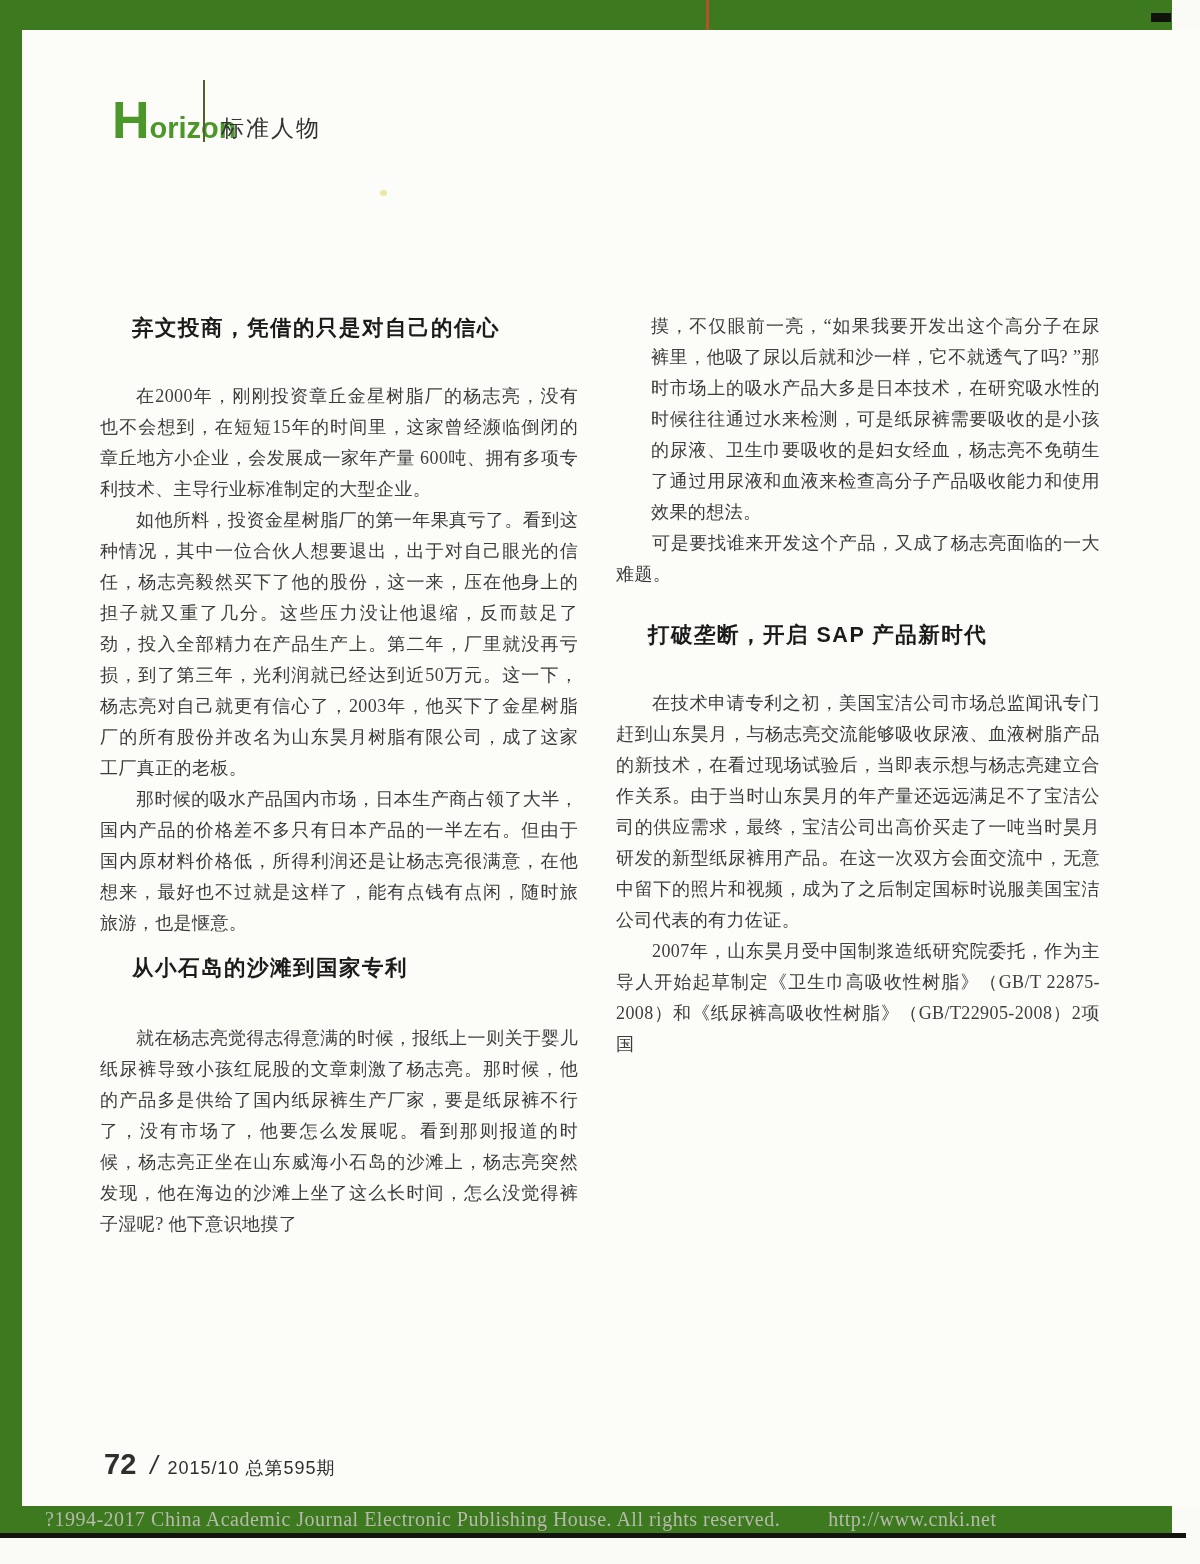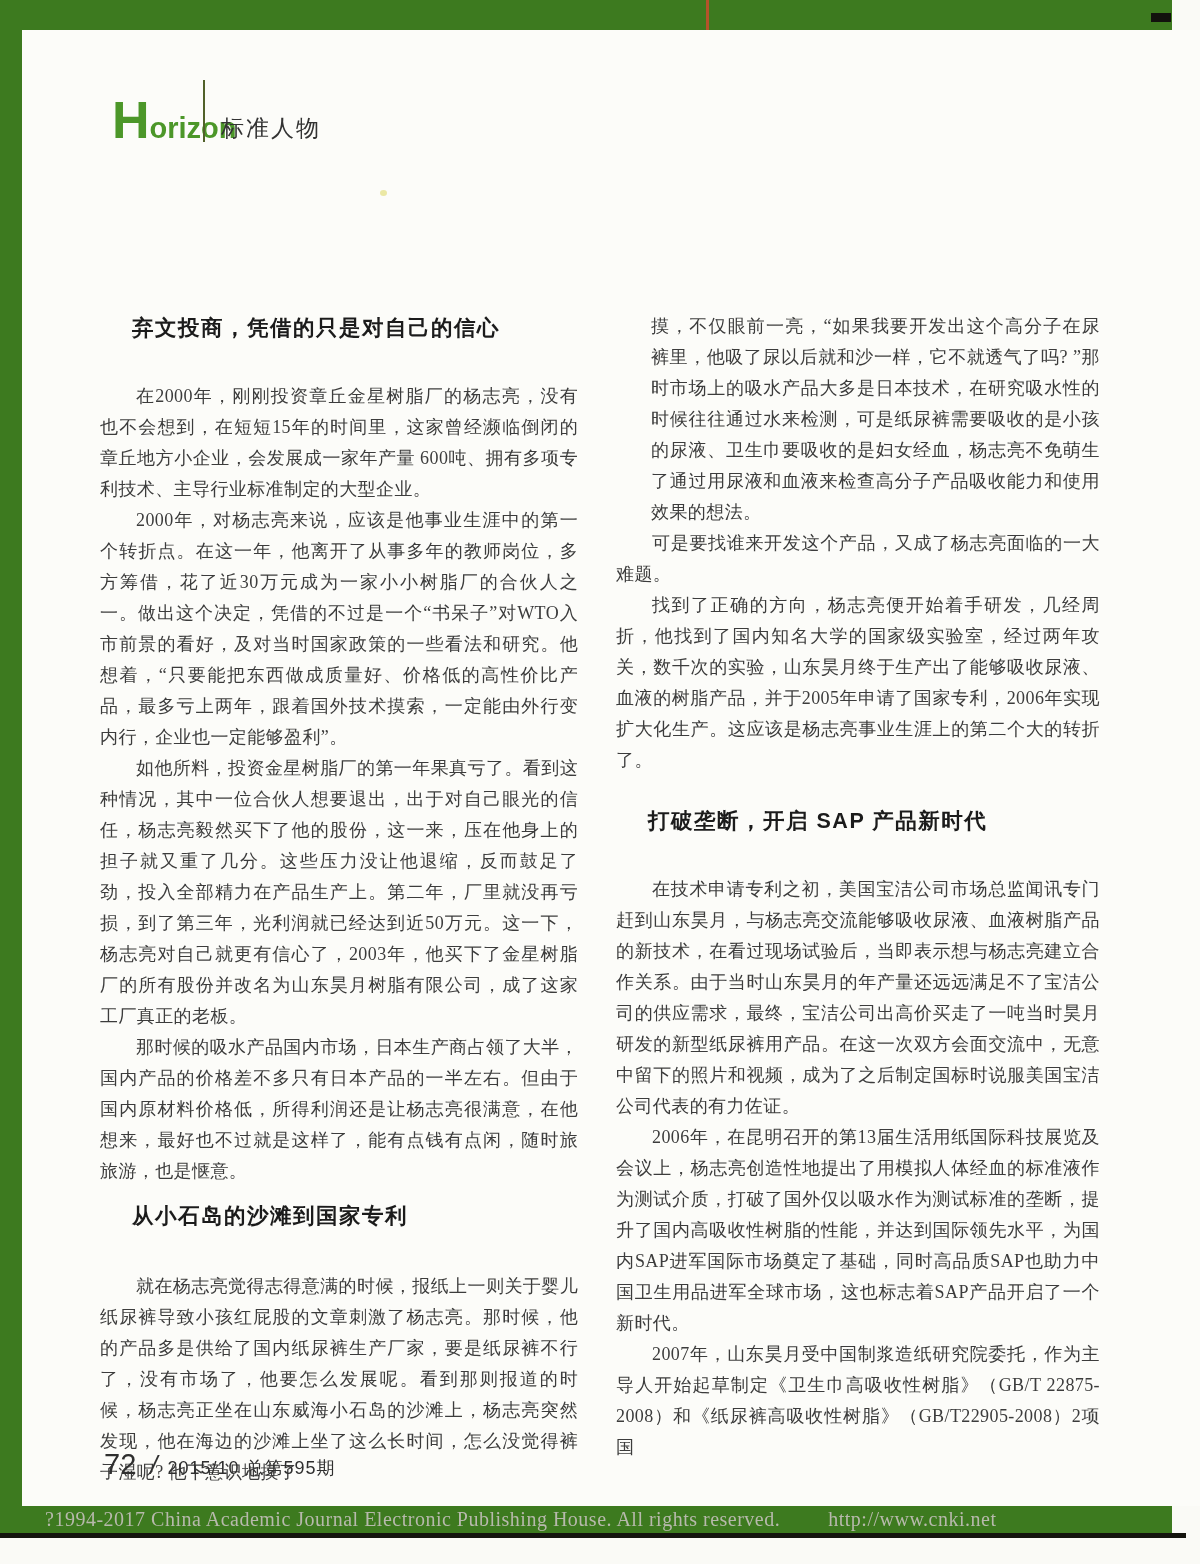--- a/index.html
+++ b/index.html
@@ -45,21 +45,21 @@
     color:#1b1b1b; padding-left:32px; letter-spacing:1.5px; line-height:30px; text-align:left;
   }
   .col-left  .h-first { margin:8px 0 38px; }
   .col-left  .h-mid   { margin:14px 0 40px; }
   .col-right .h-mid   { margin:30px 0 38px; }
   .col-right .para-first { margin-top:6px; }
 
   
   .footer { position:absolute; left:82px; top:1418px; display:flex; align-items:baseline;
             color:#2f2f2f; font-family:"Liberation Sans", sans-serif; }
-  .page-num { font-size:29px; font-weight:normal; }
+  .page-num { font-size:29px; font-weight:bold; }
   .slash    { font-size:26px; margin:0 10px 0 14px; font-style:italic; }
   .issue    { font-size:18px; letter-spacing:1px; }
 
   
   .wm { color:#b7b9ac; font-size:20px; font-family:"Liberation Serif", serif;
         letter-spacing:0.5px; white-space:nowrap; }
   .wm-url { margin-left:48px; }
 </style>
 </head>
 <body>
@@ -71,33 +71,30 @@
   <div class="logo">
     <span class="logo-h">H</span><span class="logo-rest">orizon</span>
   </div>
   <div class="hdr-divider"></div>
   <div class="hdr-section">标准人物</div>
 
   <div class="columns">
     <div class="col col-left">
       <div class="col-heading h-first">弃文投商，凭借的只是对自己的信心</div>
       <p class="para">在2000年，刚刚投资章丘金星树脂厂的杨志亮，没有也不会想到，在短短15年的时间里，这家曾经濒临倒闭的章丘地方小企业，会发展成一家年产量 600吨、拥有多项专利技术、主导行业标准制定的大型企业。</p>
-      <p class="para">2000年，对杨志亮来说，应该是他事业生涯中的第一个转折点。在这一年，他离开了从事多年的教师岗位，多方筹借，花了近30万元成为一家小小树脂厂的合伙人之一。做出这个决定，凭借的不过是一个“书呆子”对WTO入市前景的看好，及对当时国家政策的一些看法和研究。他想着，“只要能把东西做成质量好、价格低的高性价比产品，最多亏上两年，跟着国外技术摸索，一定能由外行变内行，企业也一定能够盈利”。</p>
       <p class="para">如他所料，投资金星树脂厂的第一年果真亏了。看到这种情况，其中一位合伙人想要退出，出于对自己眼光的信任，杨志亮毅然买下了他的股份，这一来，压在他身上的担子就又重了几分。这些压力没让他退缩，反而鼓足了劲，投入全部精力在产品生产上。第二年，厂里就没再亏损，到了第三年，光利润就已经达到近50万元。这一下，杨志亮对自己就更有信心了，2003年，他买下了金星树脂厂的所有股份并改名为山东昊月树脂有限公司，成了这家工厂真正的老板。</p>
       <p class="para">那时候的吸水产品国内市场，日本生产商占领了大半，国内产品的价格差不多只有日本产品的一半左右。但由于国内原材料价格低，所得利润还是让杨志亮很满意，在他想来，最好也不过就是这样了，能有点钱有点闲，随时旅旅游，也是惬意。</p>
       <div class="col-heading h-mid">从小石岛的沙滩到国家专利</div>
       <p class="para">就在杨志亮觉得志得意满的时候，报纸上一则关于婴儿纸尿裤导致小孩红屁股的文章刺激了杨志亮。那时候，他的产品多是供给了国内纸尿裤生产厂家，要是纸尿裤不行了，没有市场了，他要怎么发展呢。看到那则报道的时候，杨志亮正坐在山东威海小石岛的沙滩上，杨志亮突然发现，他在海边的沙滩上坐了这么长时间，怎么没觉得裤子湿呢? 他下意识地摸了</p>
     </div>
     <div class="col col-right">
       <p class="para-cont para-first">摸，不仅眼前一亮，“如果我要开发出这个高分子在尿裤里，他吸了尿以后就和沙一样，它不就透气了吗? ”那时市场上的吸水产品大多是日本技术，在研究吸水性的时候往往通过水来检测，可是纸尿裤需要吸收的是小孩的尿液、卫生巾要吸收的是妇女经血，杨志亮不免萌生了通过用尿液和血液来检查高分子产品吸收能力和使用效果的想法。</p>
       <p class="para">可是要找谁来开发这个产品，又成了杨志亮面临的一大难题。</p>
-      <p class="para">找到了正确的方向，杨志亮便开始着手研发，几经周折，他找到了国内知名大学的国家级实验室，经过两年攻关，数千次的实验，山东昊月终于生产出了能够吸收尿液、血液的树脂产品，并于2005年申请了国家专利，2006年实现扩大化生产。这应该是杨志亮事业生涯上的第二个大的转折了。</p>
       <div class="col-heading h-mid">打破垄断，开启 SAP 产品新时代</div>
       <p class="para">在技术申请专利之初，美国宝洁公司市场总监闻讯专门赶到山东昊月，与杨志亮交流能够吸收尿液、血液树脂产品的新技术，在看过现场试验后，当即表示想与杨志亮建立合作关系。由于当时山东昊月的年产量还远远满足不了宝洁公司的供应需求，最终，宝洁公司出高价买走了一吨当时昊月研发的新型纸尿裤用产品。在这一次双方会面交流中，无意中留下的照片和视频，成为了之后制定国标时说服美国宝洁公司代表的有力佐证。</p>
-      <p class="para">2006年，在昆明召开的第13届生活用纸国际科技展览及会议上，杨志亮创造性地提出了用模拟人体经血的标准液作为测试介质，打破了国外仅以吸水作为测试标准的垄断，提升了国内高吸收性树脂的性能，并达到国际领先水平，为国内SAP进军国际市场奠定了基础，同时高品质SAP也助力中国卫生用品进军全球市场，这也标志着SAP产品开启了一个新时代。</p>
       <p class="para">2007年，山东昊月受中国制浆造纸研究院委托，作为主导人开始起草制定《卫生巾高吸收性树脂》（GB/T 22875-2008）和《纸尿裤高吸收性树脂》（GB/T22905-2008）2项国</p>
     </div>
   </div>
 
   <div class="footer">
     <span class="page-num">72</span>
     <span class="slash">/</span>
     <span class="issue">2015/10 总第595期</span>
   </div>
 

